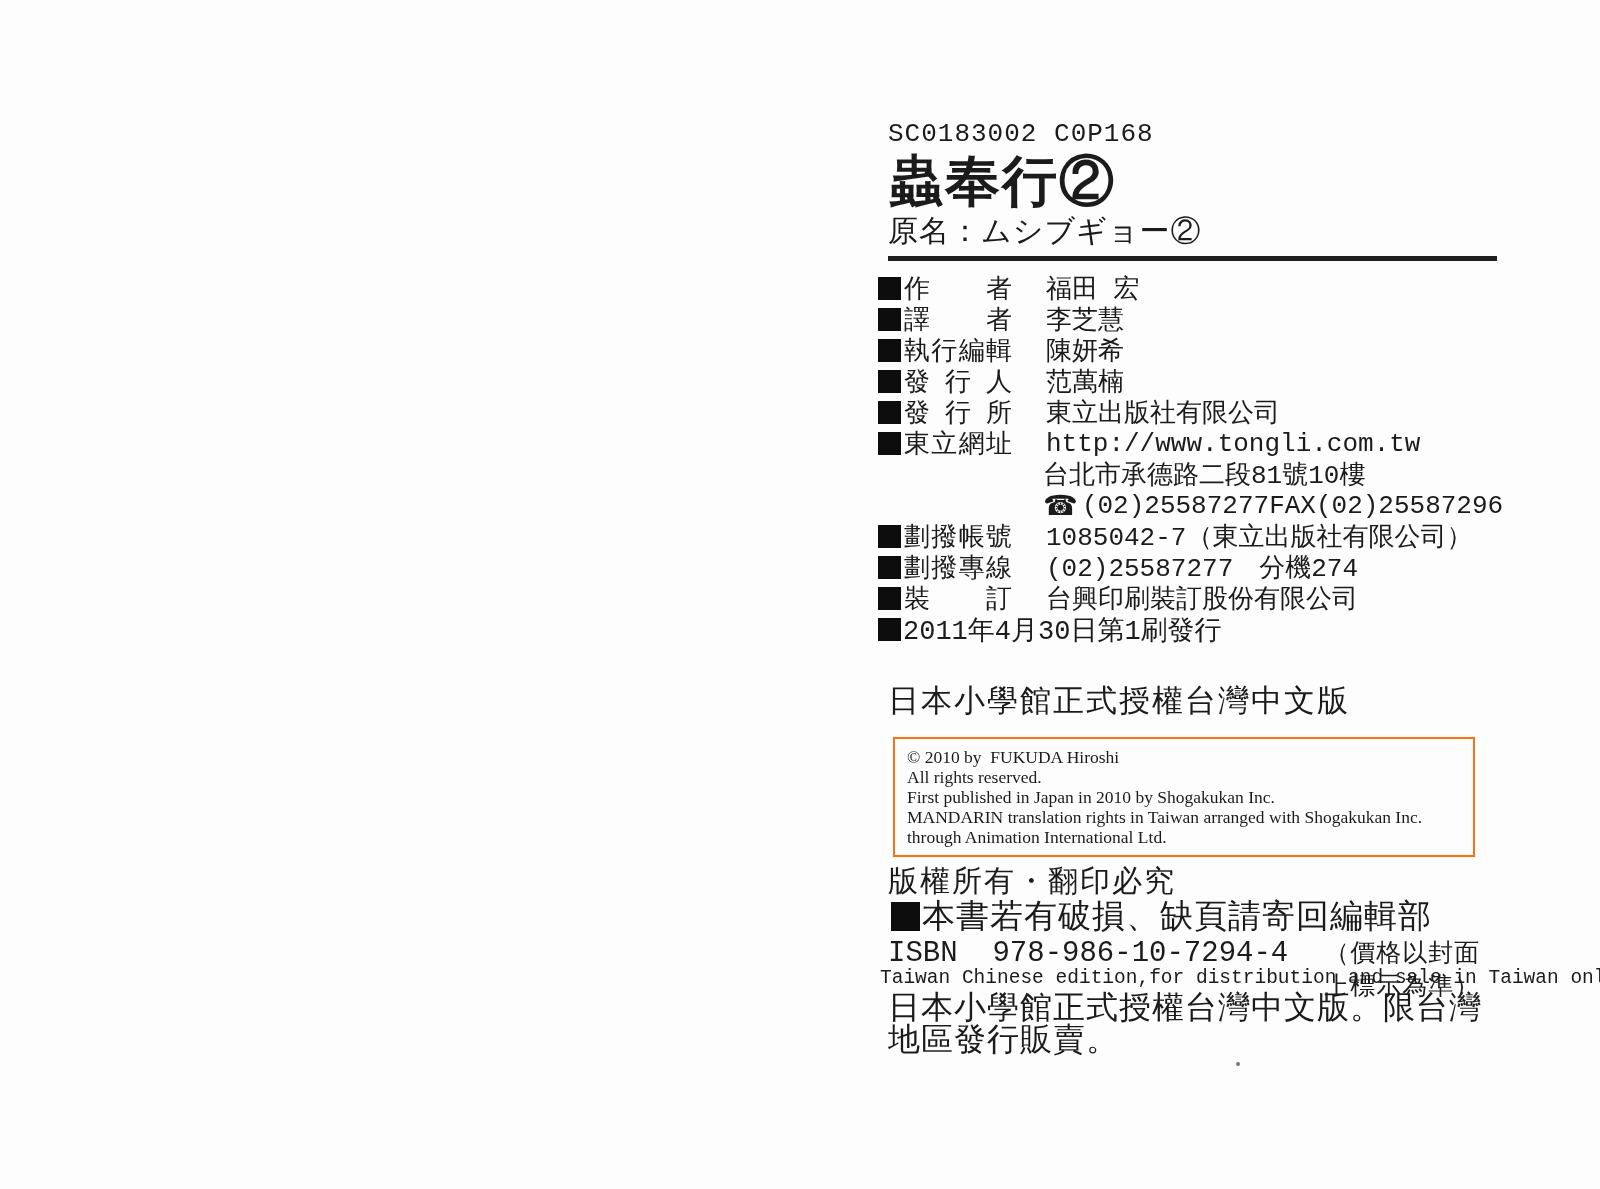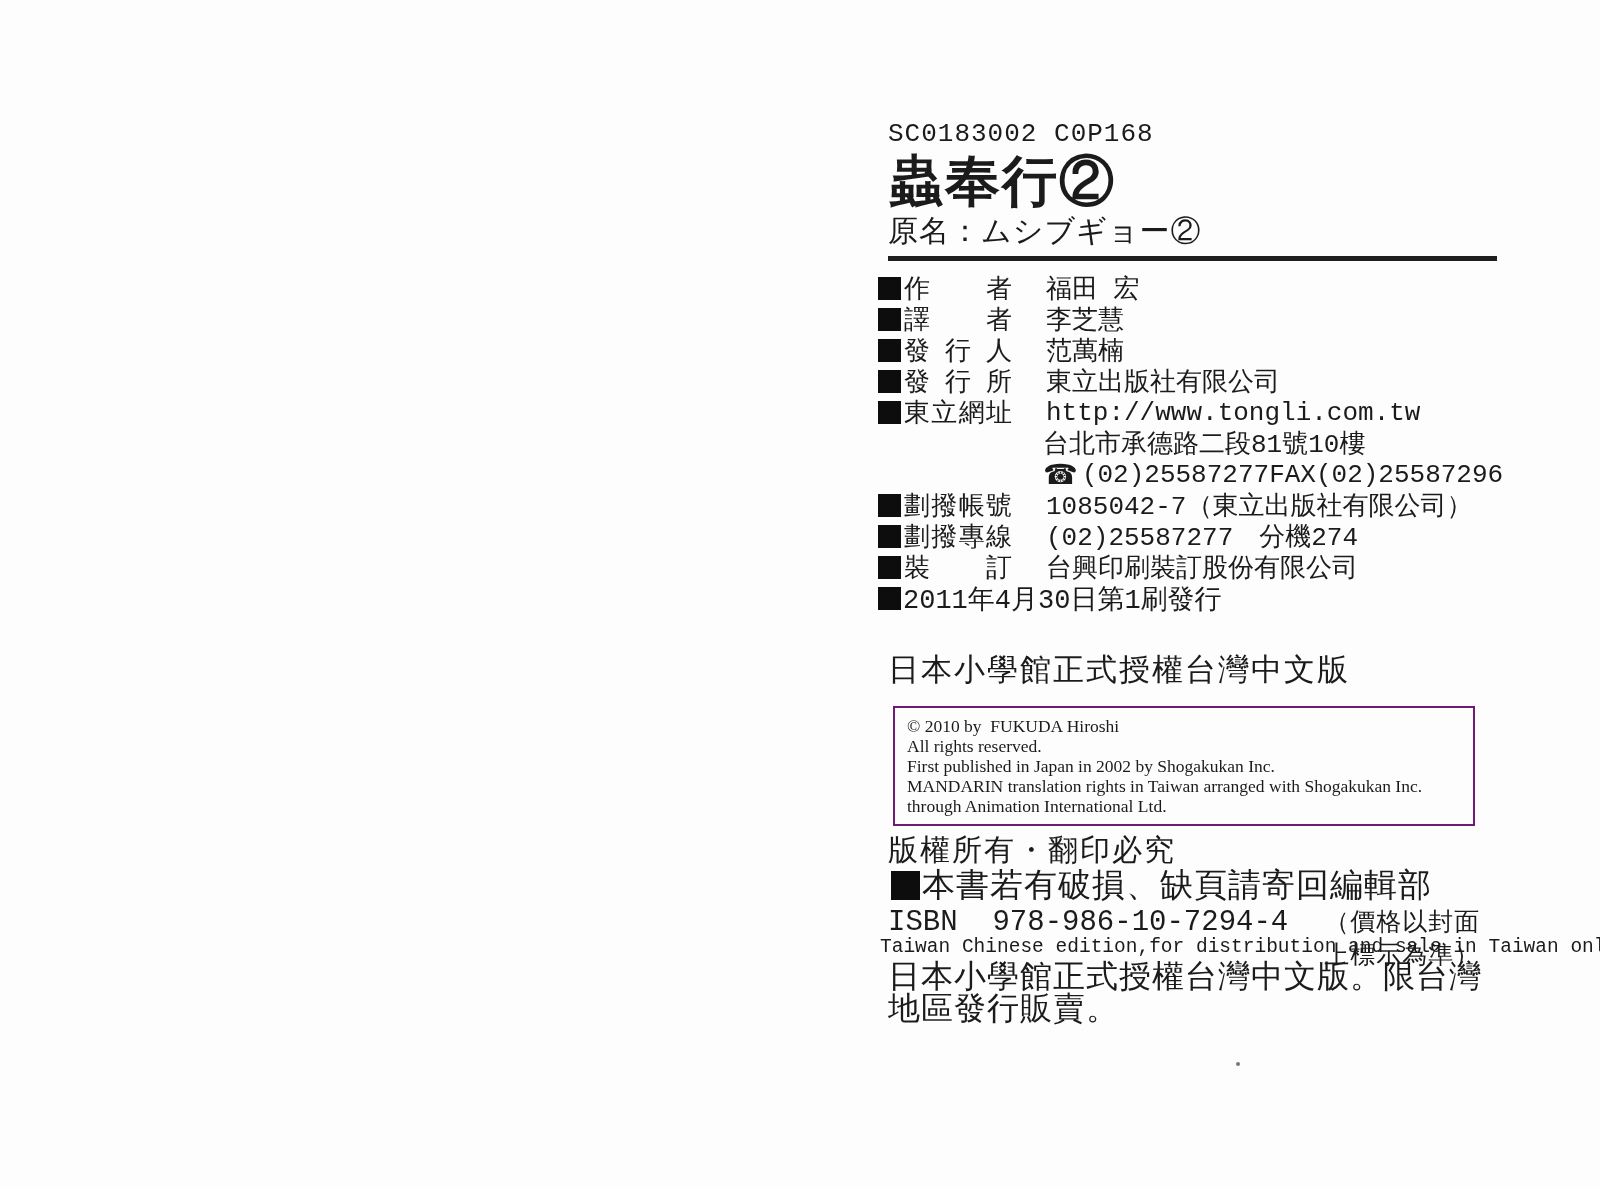--- a/index.html
+++ b/index.html
@@ -30,21 +30,21 @@
   .cont-row .val{font-family:"Liberation Mono","DejaVu Sans Mono",monospace;white-space:pre;}
   .phone-gap{display:inline-block;width:44px;}
   .phone-glyph{font-size:28px;margin-right:4px;font-family:"DejaVu Sans",sans-serif;}
   .date-row{display:flex;align-items:center;height:31px;font-size:27px;}
   .date-row .val{margin-left:2px;font-family:"Liberation Mono","DejaVu Sans Mono",monospace;}
 
   .license-line{margin-top:38px;font-size:31px;line-height:35px;letter-spacing:2px;}
 
   .copyright-box{
     margin-top:19px;margin-left:15px;width:566px;
-    border:2px solid #701a75;padding:8px 0 8px 12px;
+    border:2px solid #f97316;padding:8px 0 8px 12px;
     font-size:17.5px;line-height:20px;
   }
   .copyright-box div{white-space:pre;}
 
   .notice1{margin-top:7px;font-size:30px;line-height:34px;letter-spacing:2px;}
   .notice2{display:flex;align-items:center;height:36px;font-size:33px;letter-spacing:1px;margin-left:13px;}
   .notice2 .sq2{width:29px;height:29px;background:#0d0d0d;flex:0 0 auto;margin-right:2px;}
   .isbn-line{display:flex;align-items:baseline;height:30px;margin-top:2px;}
   .isbn-line .isbn{font-family:"Liberation Mono","DejaVu Sans Mono",monospace;font-size:29px;white-space:pre;}
   .isbn-line .price{font-size:25px;margin-left:36px;letter-spacing:1px;}
@@ -70,20 +70,25 @@
       <span class="credit-label">作者</span>
       <span class="credit-value">福田 宏</span>
     </div>
 
     <div class="credit-row">
       <span class="sq"></span>
       <span class="credit-label">譯者</span>
       <span class="credit-value">李芝慧</span>
     </div>
 
+    <div class="credit-row">
+      <span class="sq"></span>
+      <span class="credit-label">執行編輯</span>
+      <span class="credit-value">陳妍希</span>
+    </div>
 
     <div class="credit-row">
       <span class="sq"></span>
       <span class="credit-label">發行人</span>
       <span class="credit-value">范萬楠</span>
     </div>
 
     <div class="credit-row">
       <span class="sq"></span>
       <span class="credit-label">發行所</span>
@@ -131,21 +136,21 @@
       <span class="val">2011年4月30日第1刷發行</span>
     </div>
 
   </div>
 
   <div class="license-line ind">日本小學館正式授權台灣中文版</div>
 
   <div class="copyright-box">
     <div>© 2010 by  FUKUDA Hiroshi</div>
     <div>All rights reserved.</div>
-    <div>First published in Japan in 2002 by Shogakukan Inc.</div>
+    <div>First published in Japan in 2010 by Shogakukan Inc.</div>
     <div>MANDARIN translation rights in Taiwan arranged with Shogakukan Inc.</div>
     <div>through Animation International Ltd.</div>
   </div>
 
   <div class="notice1 ind">版權所有・翻印必究</div>
 
   <div class="notice2">
     <span class="sq2"></span>
     <span>本書若有破損、缺頁請寄回編輯部</span>
   </div>

